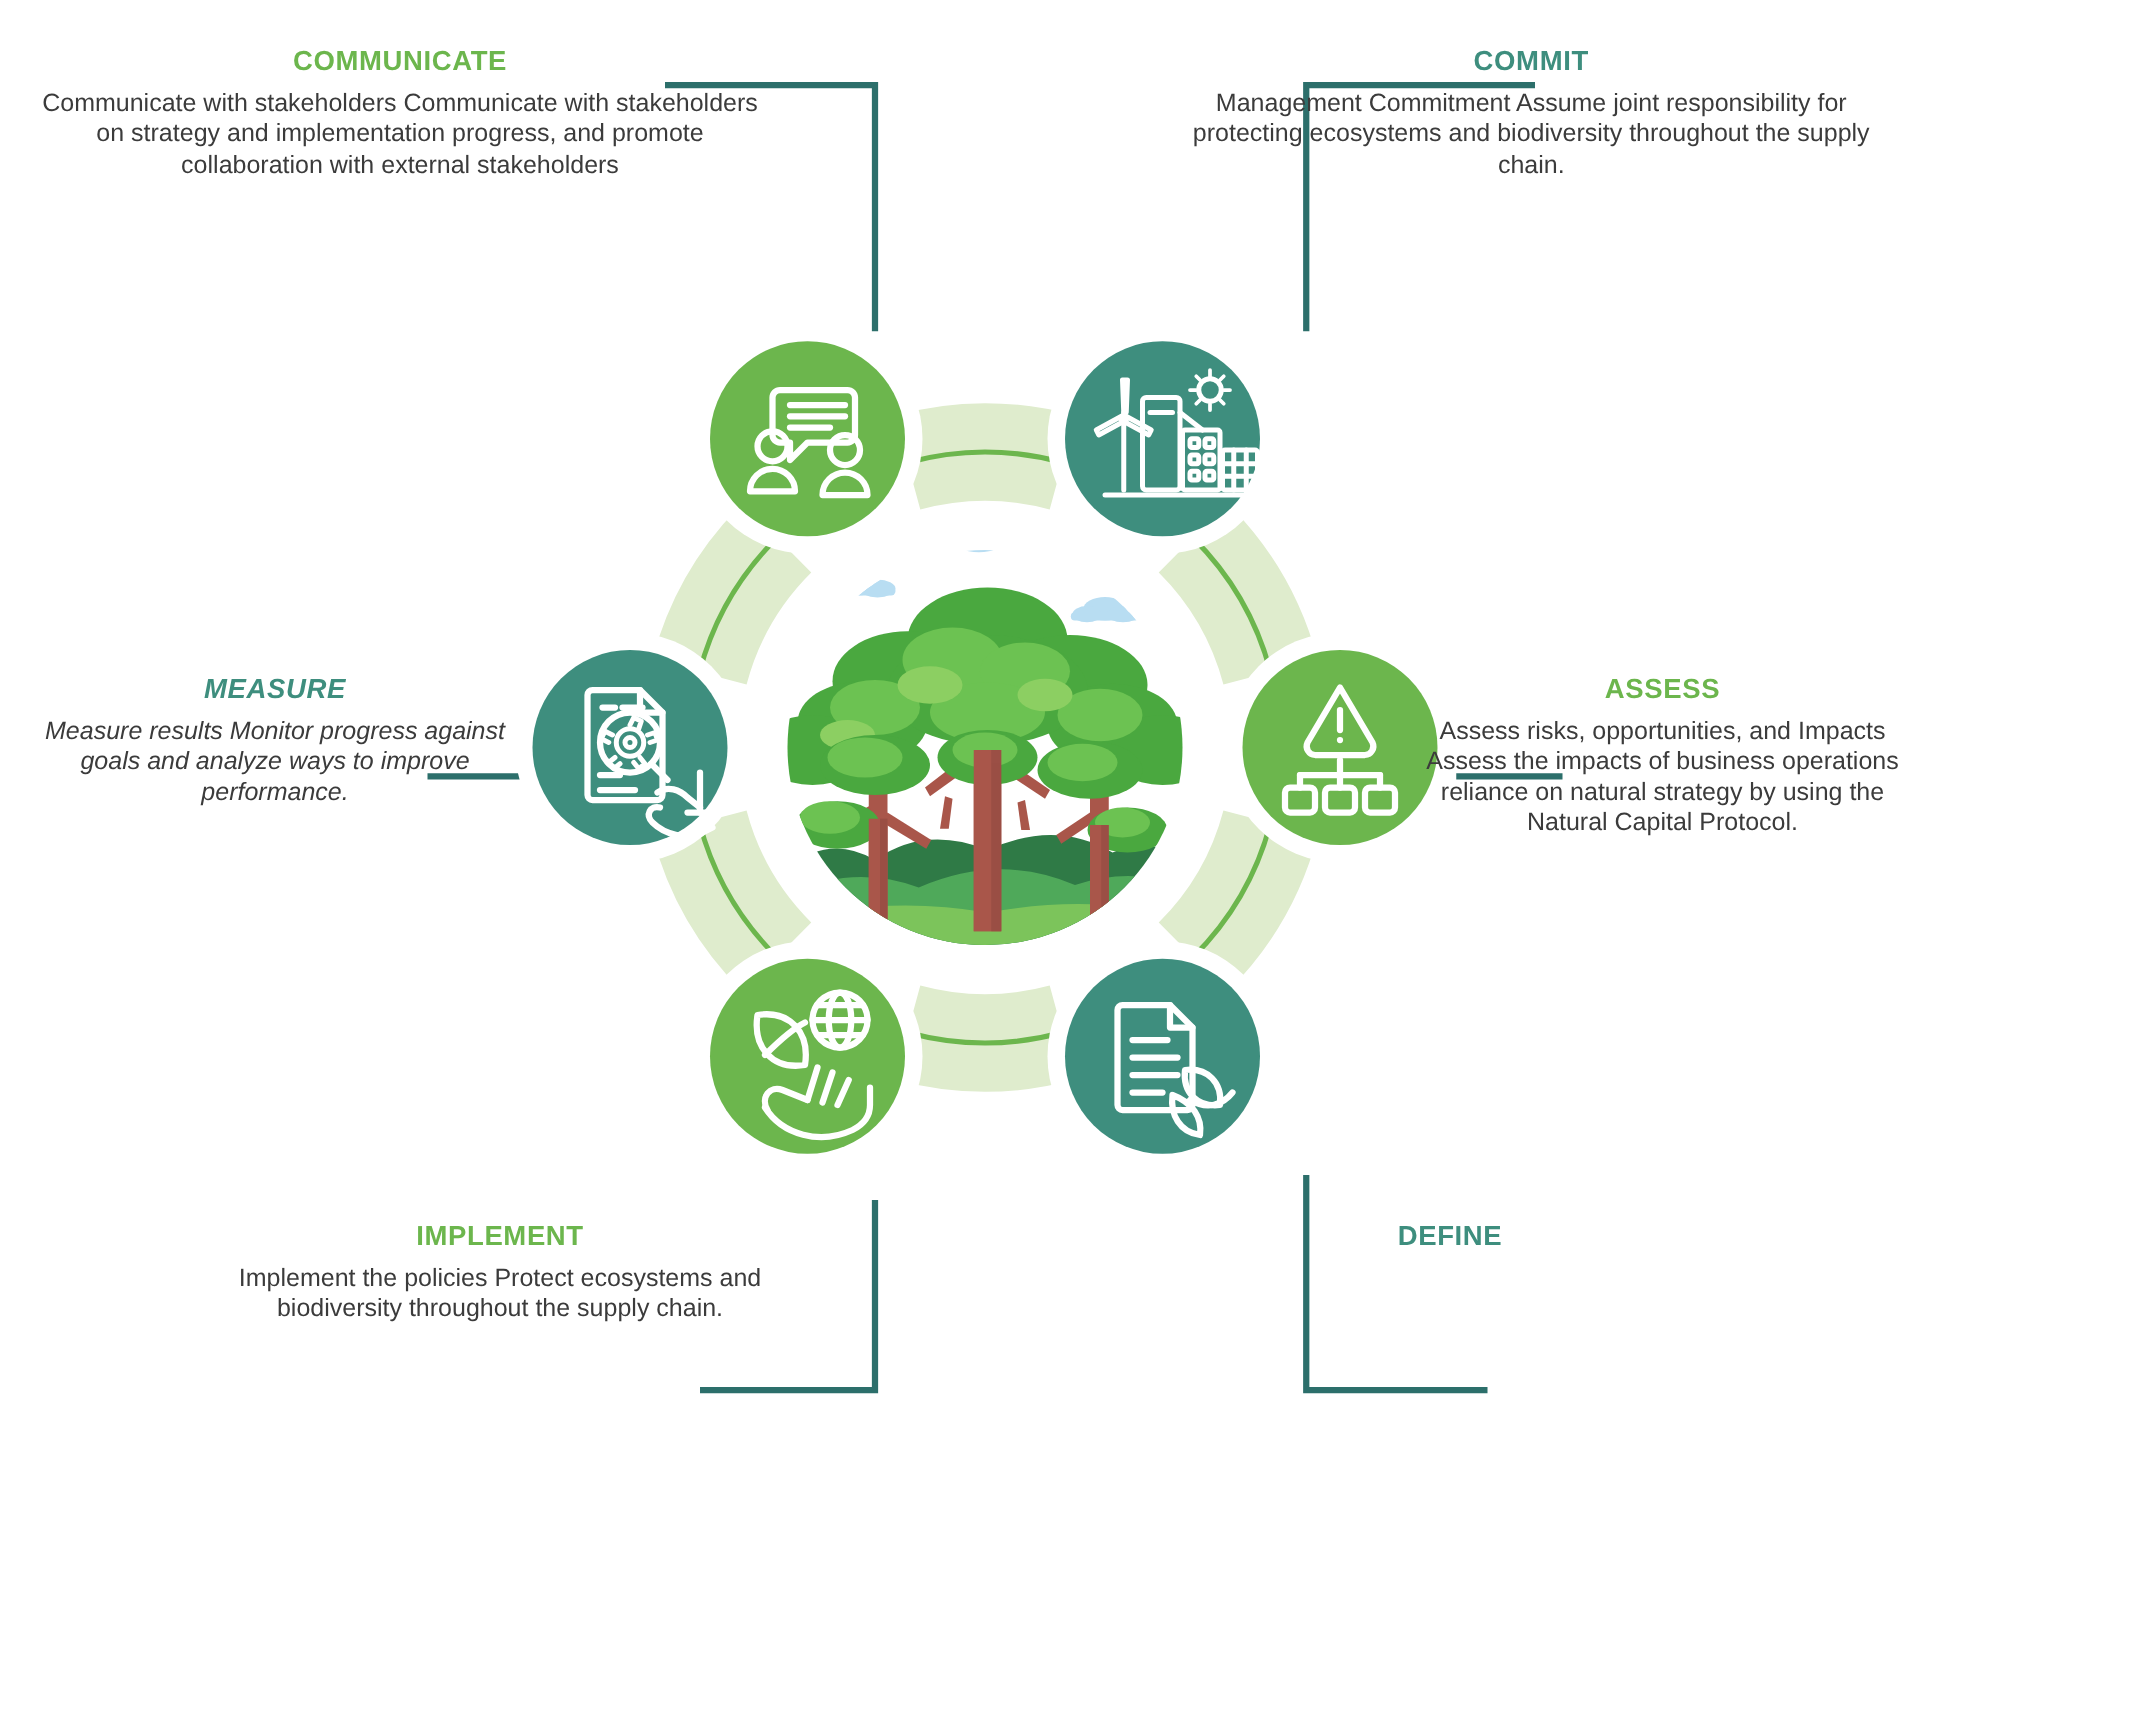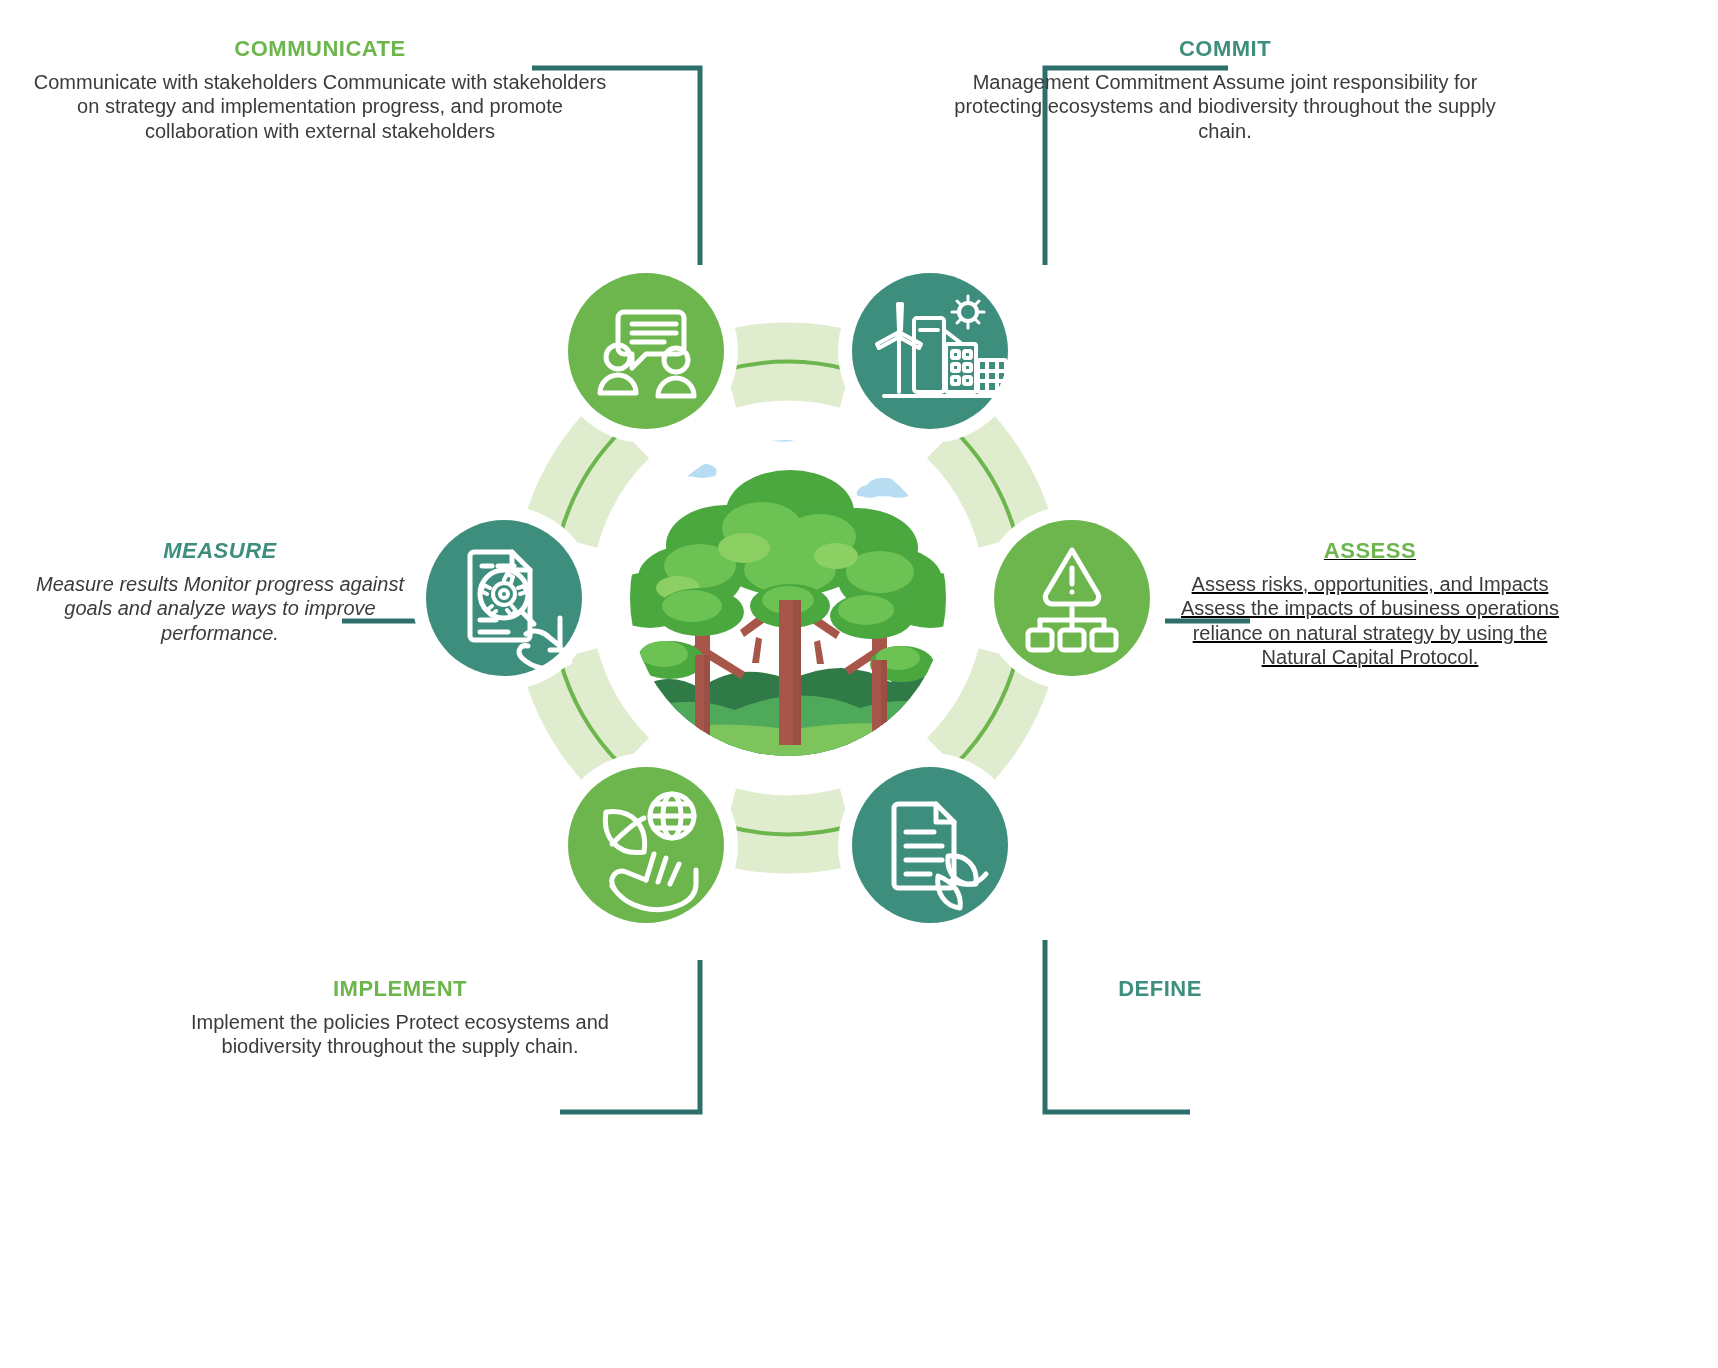--- a/index.html
+++ b/index.html
@@ -51,21 +51,21 @@
     position: absolute;
     left: 0; top: 0;
     width: 1718px;
     height: 1368px;
     pointer-events: none;
   }
 
   
   #blk-communicate { left: 20px;  top: 38px;  width: 600px; }
   #blk-commit      { left: 945px; top: 38px;  width: 560px; }
-  #blk-assess      { left: 1160px;top: 540px; width: 420px; text-decoration: underline; }
+  #blk-assess      { left: 1120px;top: 540px; width: 420px; }
   #blk-define      { left: 900px; top: 978px; width: 520px; }
   #blk-implement   { left: 190px; top: 978px; width: 420px; }
   #blk-measure     { left: 10px;  top: 540px; width: 420px; font-style: italic; }
 </style>
 </head>
 <body>
 
 <div class="stage">
 
   <svg class="layer" viewBox="0 0 1718 1368">

